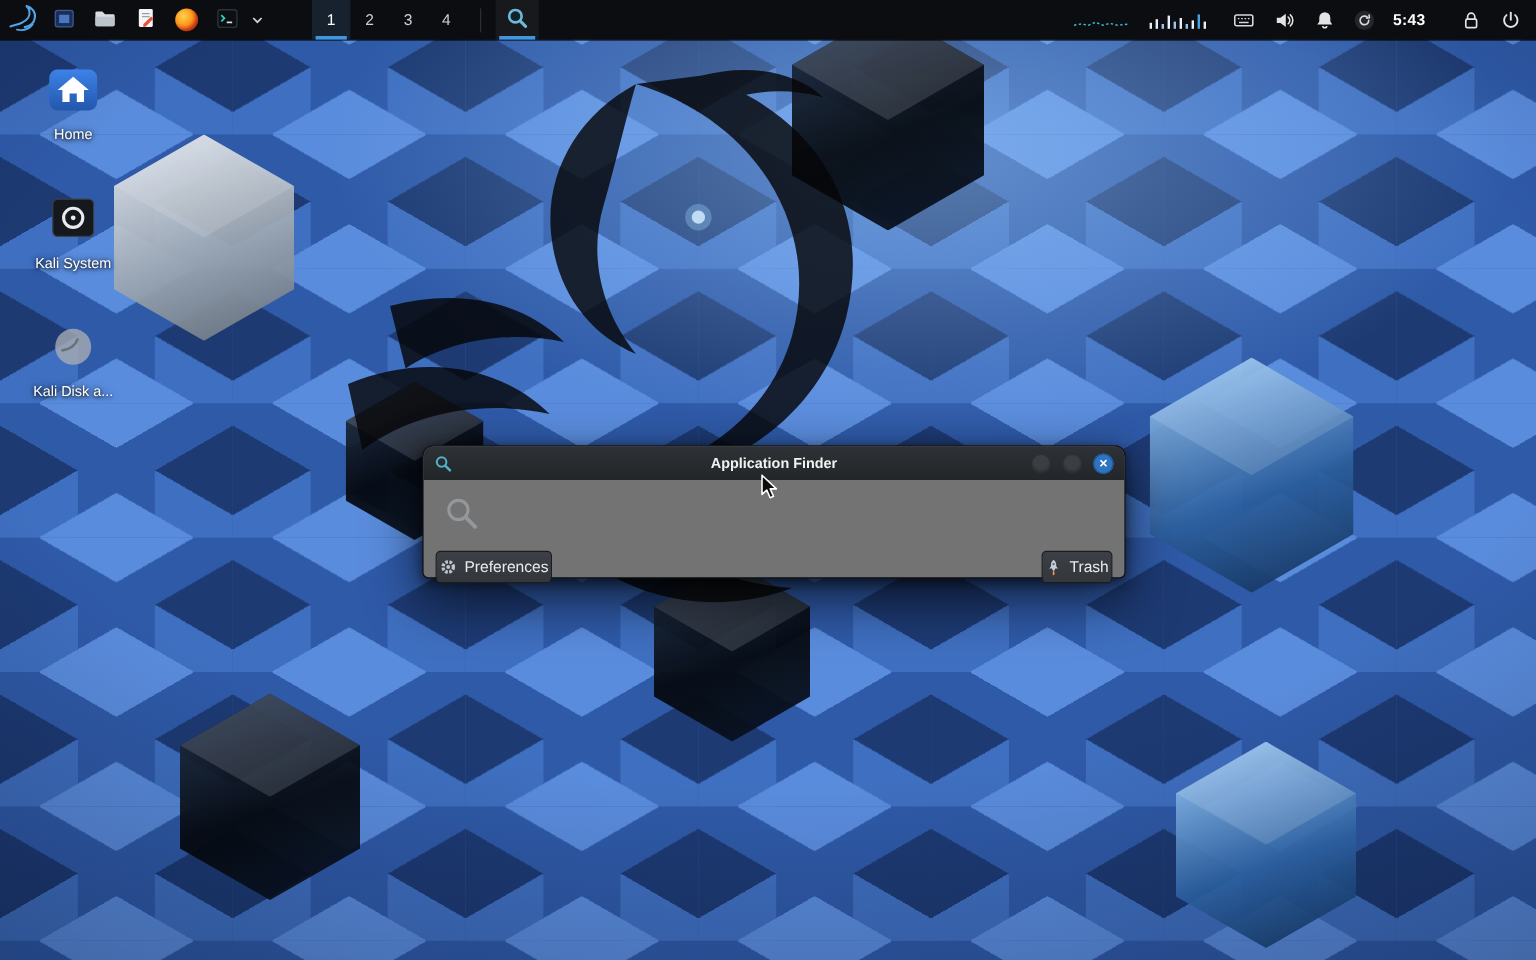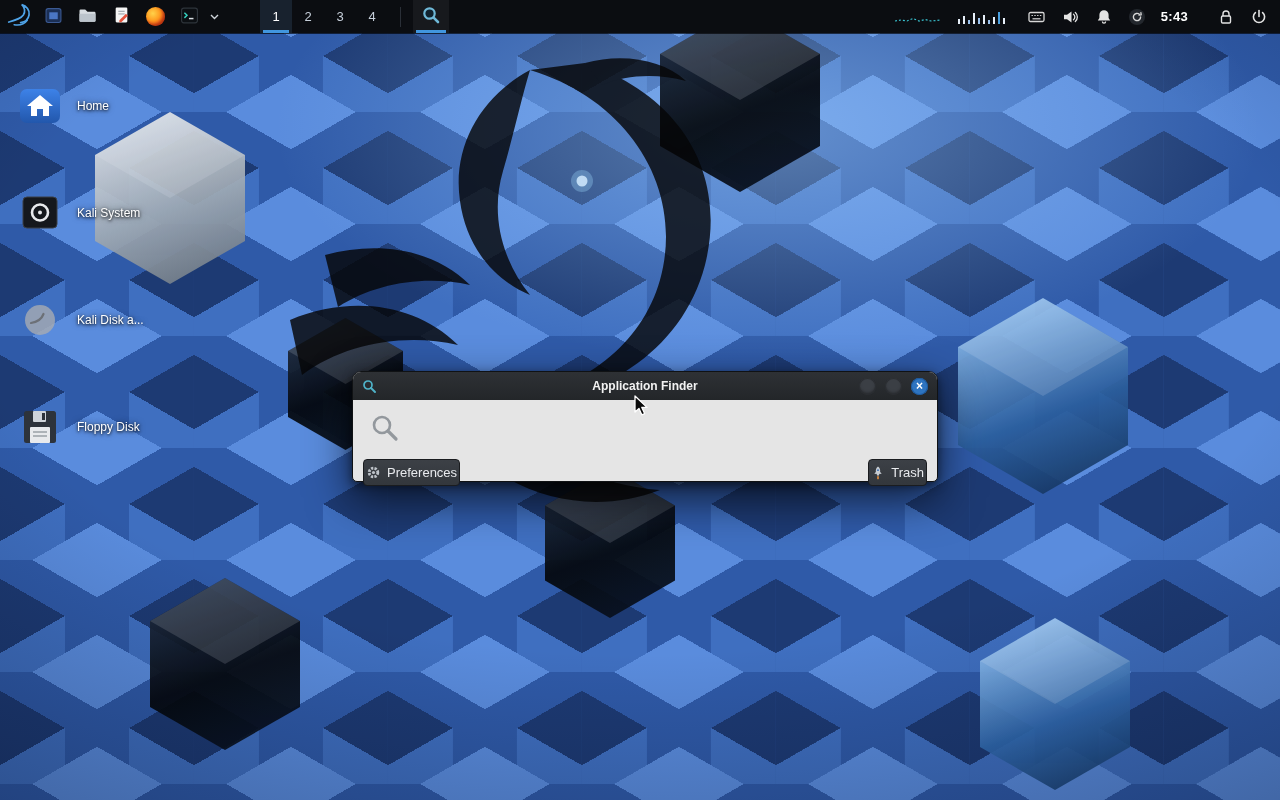--- a/index.html
+++ b/index.html
@@ -52,28 +52,28 @@
   .taskbtn{width:36px;height:33px;display:flex;align-items:center;justify-content:center;position:relative;
     background:rgba(255,255,255,.05);border:none;cursor:pointer}
   .taskbtn.active::after{content:"";position:absolute;left:3px;right:3px;bottom:0;height:3px;background:#4196df}
   .panel-right{margin-left:auto;display:flex;align-items:center;gap:15px;padding-right:12px}
   .trayicon{display:flex;align-items:center;justify-content:center;background:none;border:none;cursor:pointer}
   .clock{color:#fff;font-size:13px;font-weight:700;letter-spacing:.3px;background:none;border:none;cursor:pointer}
   .clock{margin-right:14px}
 
   
   .desktop-icons{position:absolute;left:18px;top:52px;width:86px;z-index:10;display:flex;flex-direction:column}
-  .dicon{height:107px;display:flex;align-items:center;gap:15px;cursor:pointer}
+  .dicon{height:107px;display:flex;flex-direction:column;align-items:center;gap:7px;cursor:pointer}
   .dicon .ic{width:46px;height:46px;display:flex;align-items:center;justify-content:center}
   .dicon .lbl{color:#fff;font-size:12px;text-align:center;white-space:nowrap;
     text-shadow:0 1px 3px rgba(0,0,0,.95), 0 0 6px rgba(0,0,0,.6)}
 
   
   .appfinder{position:absolute;left:352px;top:371px;width:586px;height:111px;z-index:100;
-    background:#e5e5e5;border:1px solid #101214;border-radius:9px 9px 5px 5px;
+    background:#737373;border:1px solid #101214;border-radius:9px 9px 5px 5px;
     box-shadow:0 16px 44px rgba(0,0,0,.68), 0 3px 10px rgba(0,0,0,.5)}
   .titlebar{height:28px;background:linear-gradient(#2e3135,#232629);border-radius:8px 8px 0 0;
     position:relative;display:flex;align-items:center;cursor:default}
   .title{position:absolute;left:0;right:0;text-align:center;font-size:12px;font-weight:700;color:#f2f2f2}
   .tb-icon{margin-left:9px;display:flex;z-index:2}
   .controls{margin-left:auto;display:flex;gap:9px;padding-right:9px;z-index:2}
   .ctl{width:17px;height:17px;border-radius:50%;background:#3b3f45;border:none;cursor:pointer;
     box-shadow:inset 0 0 0 1px #2b2e32, inset 0 -2px 3px rgba(0,0,0,.35)}
   .ctl.close{background:#2e74c0;color:#fff;font-size:12px;line-height:15px;text-align:center;font-weight:700;
     box-shadow:inset 0 0 0 1px #1d5a9e}
@@ -298,33 +298,20 @@
     </div>
     <div class="dicon">
       <span class="ic">
         <svg width="44" height="44" viewBox="0 0 44 44">
           <circle cx="22" cy="22" r="15" fill="#a7abb1" opacity=".8"></circle>
           <path d="M13 25c6-1 10.5-3.5 12.5-9" stroke="#6c7077" stroke-width="2.2" fill="none" stroke-linecap="round"></path>
         </svg>
       </span>
       <span class="lbl">Kali Disk a...</span>
     </div>
-    <div class="dicon">
-      <span class="ic">
-        <svg width="44" height="44" viewBox="0 0 44 44">
-          <rect x="6" y="6" width="32" height="32" rx="2.5" fill="#2d333b"></rect>
-          <rect x="15" y="6" width="13" height="11" rx="1" fill="#cfd4da"></rect>
-          <rect x="24" y="8" width="3" height="7" fill="#2d333b"></rect>
-          <rect x="12" y="22" width="20" height="16" rx="1" fill="#e8eaed"></rect>
-          <line x1="15" y1="27" x2="29" y2="27" stroke="#9aa0a6" stroke-width="1.5"></line>
-          <line x1="15" y1="31" x2="29" y2="31" stroke="#9aa0a6" stroke-width="1.5"></line>
-        </svg>
-      </span>
-      <span class="lbl">Floppy Disk</span>
-    </div>
   </div>
 
   <div class="appfinder">
     <div class="titlebar">
       <span class="tb-icon">
         <svg width="15" height="15" viewBox="0 0 15 15" fill="none">
           <circle cx="6" cy="6" r="4" stroke="#4fb3c9" stroke-width="1.7"></circle>
           <line x1="9" y1="9" x2="13" y2="13" stroke="#4fb3c9" stroke-width="2" stroke-linecap="round"></line>
         </svg>
       </span>

